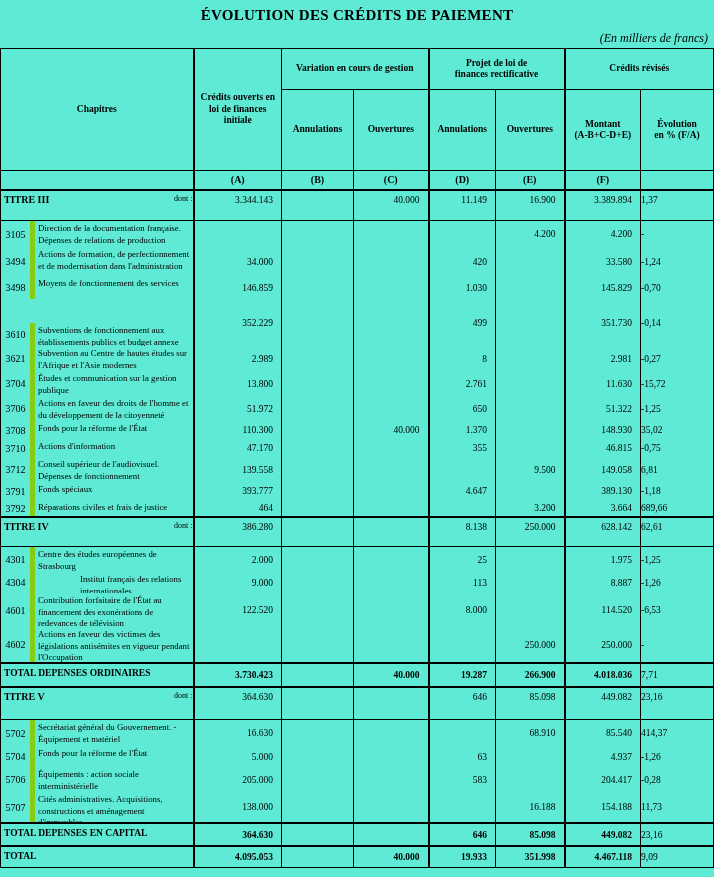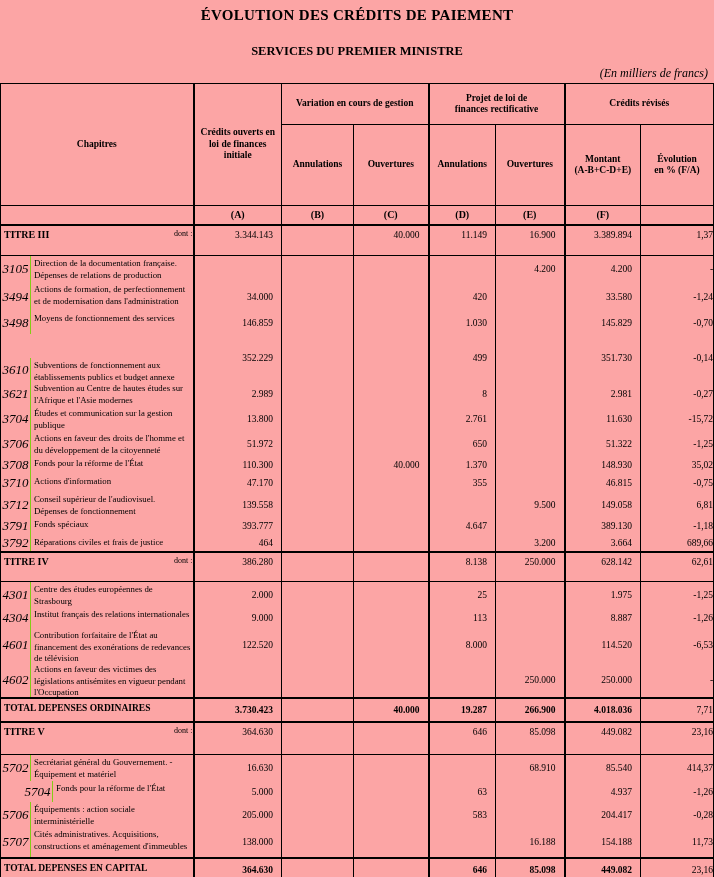--- a/index.html
+++ b/index.html
@@ -1,59 +1,58 @@
 <!DOCTYPE html>
 <html><head>
 <meta charset="utf-8">
 <style>
   html, body { margin:0; padding:0; background:#fff; }
   .page {
-    width:714px; height:877px; background:#fca5a5; color:#000;
+    width:714px; height:877px; background:#5eead4; color:#000;
     font-family:"Liberation Serif","DejaVu Serif",serif;
     overflow:hidden; position:relative;
   }
   .title { text-align:center; font-weight:bold; font-size:15px; padding-top:7px; letter-spacing:0.3px; }
   .subtitle { text-align:center; font-weight:bold; font-size:12.5px; }
   .sub1 { margin-top:20px; }
   .sub2 { margin-top:1px; }
   .note { text-align:right; font-style:italic; font-size:12px; padding-right:6px; margin-top:7px; margin-bottom:2px; }
 
   table.doc-table { border-collapse:collapse; table-layout:fixed; width:713px; border:1.5px solid #000; }
   td { padding:0; overflow:hidden; font-size:9.5px; }
   .v1 { border-left:1px solid #000; }
   .v2 { border-left:2px solid #000; }
 
   thead td { font-weight:bold; text-align:center; vertical-align:middle; white-space:pre-line; line-height:11.5px; }
   thead td.group { border-bottom:1px solid #000; }
   thead tr.letters td { border-top:1px solid #000; border-bottom:2.5px solid #000; height:18px; font-size:10px; }
 
   td.c0 { vertical-align:top; }
   .dcell { display:flex; align-items:stretch; }
-  .num { flex:0 0 29px; width:29px; border-right:1px solid #84cc16; font-size:13px;
-         display:flex; align-items:center; justify-content:center;font-style:italic; }
+  .num { flex:0 0 29px; width:29px; border-right:5px solid #84cc16; font-size:10px;
+         display:flex; align-items:center; justify-content:center; }
   .lbl { flex:1; font-size:8.8px; line-height:11.5px; padding:2px 2px 0 3px; overflow:hidden; }
   .scell { display:flex; flex-direction:row; justify-content:space-between; padding:3px 0 1px 3px; }
   .sec-title { font-weight:bold; font-size:10px; }
   .sec-sub { font-size:8px; }
   .total-title { font-weight:bold; font-size:9.5px; padding:4px 0 3px 3px; }
 
   td.val { text-align:right; padding-right:8px; vertical-align:middle; }
-  td.pct { text-align:right; padding-right:0; }
+  td.pct { text-align:left; padding-right:0; }
   tr.r-section td { border-bottom:1px solid #000; }
   tr.r-section td.val { vertical-align:top; padding-top:4px; }
   tr.thick td { border-bottom:2px solid #000; }
   tr.r-total td.val { font-weight:bold; }
   tr.r-total td.pct { font-weight:normal; }
 </style>
 </head>
 <body>
 
 <div class="page">
   <div class="title">ÉVOLUTION DES CRÉDITS DE PAIEMENT</div>
-  <div class="subtitle sub1">SERVICES DU PREMIER MINISTRE</div>
   <div class="note">(En milliers de francs)</div>
 
   <table class="doc-table">
     <colgroup>
       <col style="width:193px">
         <col style="width:88px">
         <col style="width:72px">
         <col style="width:75px">
       <col style="width:67px">
         <col style="width:69px">
@@ -313,21 +312,21 @@
           <td class="v2 val">2.000</td>
           <td class="v1 val"></td>
           <td class="v1 val"></td>
           <td class="v2 val">25</td>
           <td class="v1 val"></td>
           <td class="v2 val">1.975</td>
           <td class="v1 pct val">-1,25</td>
         </tr>
         <tr class="r-detail" style="height: 21px;">
           <td class="c0">
-            <div class="dcell" style="height: 21px;">
+            <div class="dcell" style="height: 21px; gap: 42px;">
               <div class="num">4304</div>
               <div class="lbl">Institut français des relations internationales</div>
             </div>
           </td>
           <td class="v2 val">9.000</td>
           <td class="v1 val"></td>
           <td class="v1 val"></td>
           <td class="v2 val">113</td>
           <td class="v1 val"></td>
           <td class="v2 val">8.887</td>
@@ -400,21 +399,21 @@
           <td class="v2 val">16.630</td>
           <td class="v1 val"></td>
           <td class="v1 val"></td>
           <td class="v2 val"></td>
           <td class="v1 val">68.910</td>
           <td class="v2 val">85.540</td>
           <td class="v1 pct val">414,37</td>
         </tr>
         <tr class="r-detail" style="height: 21px;">
           <td class="c0">
-            <div class="dcell" style="height: 21px; margin-left: 22px;">
+            <div class="dcell" style="height: 21px;">
               <div class="num">5704</div>
               <div class="lbl">Fonds pour la réforme de l'État</div>
             </div>
           </td>
           <td class="v2 val">5.000</td>
           <td class="v1 val"></td>
           <td class="v1 val"></td>
           <td class="v2 val">63</td>
           <td class="v1 val"></td>
           <td class="v2 val">4.937</td>

